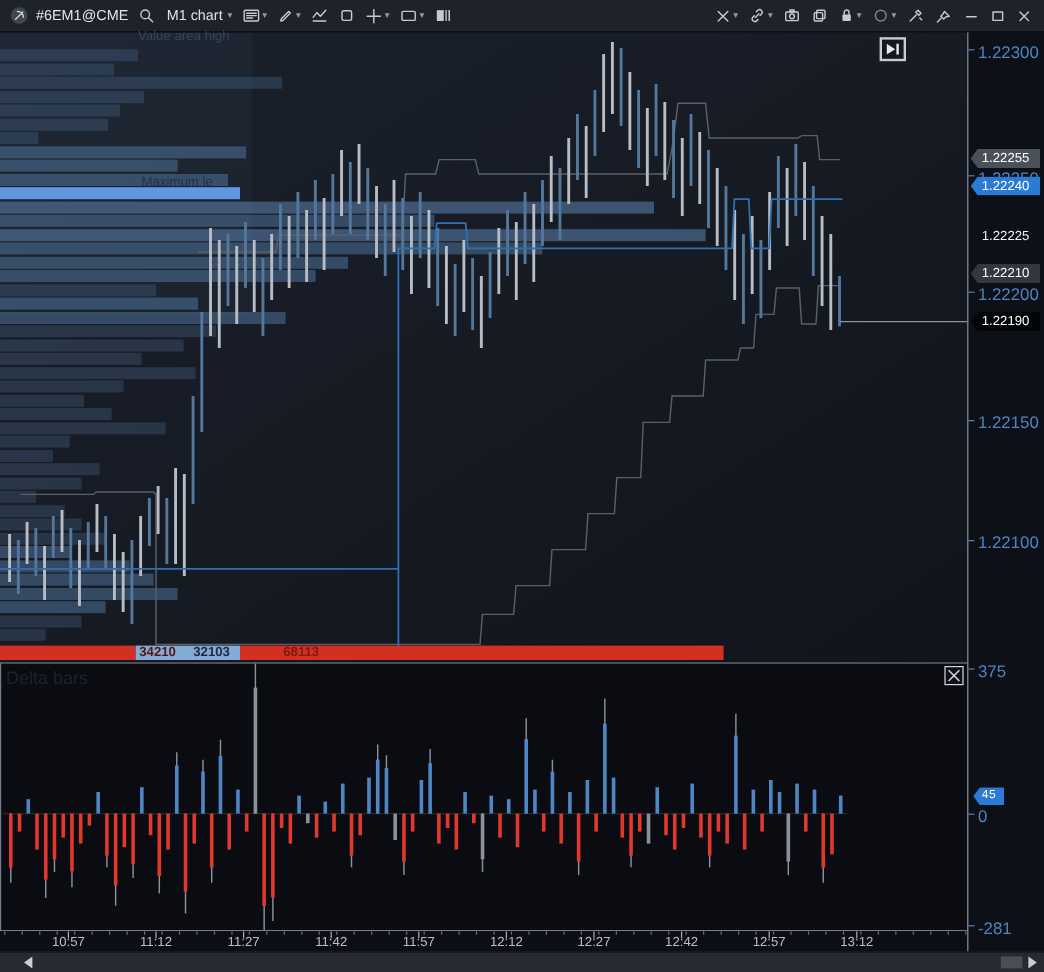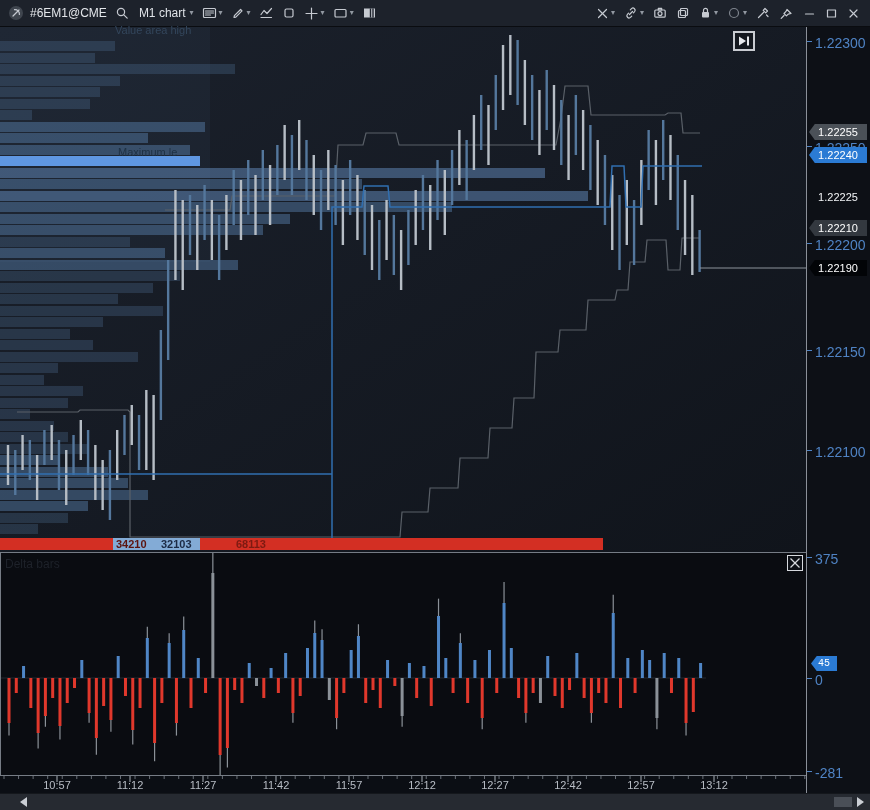--- a/index.html
+++ b/index.html
@@ -27,21 +27,21 @@
   #goto-rt{position:absolute;left:733px;top:4px;width:22px;height:20px;border:2px solid #c9ccd2;
            background:#14181f;display:flex;align-items:center;justify-content:center;}
   
   #footer-bar{position:absolute;left:0;top:511px;width:806px;height:12px;}
   .fb-seg{position:absolute;top:0;height:12px;}
   .fb-num{position:absolute;top:0;height:12px;font-size:11px;font-weight:bold;line-height:12px;}
   
   #panel-region{position:absolute;left:0;top:552px;width:807px;height:224px;background:#0a0c11;
                 border:1px solid #767c85;}
   #delta-svg{position:absolute;left:0;top:0;}
-  #panel-label{position:absolute;left:4px;top:4px;font-size:12px;color:#1e222a;}
+  #panel-label{position:absolute;left:4px;top:4px;font-size:15px;color:#1e222a;}
   #panel-close{position:absolute;right:3px;top:2px;width:16px;height:16px;border:1px solid #d6d9de;
                background:#0d1016;}
   #panel-close svg{display:block;margin:1px;}
   
   #time-axis{position:absolute;left:0;top:776px;width:806px;height:17px;background:#0b0e14;}
   .t-lbl{position:absolute;top:3px;width:44px;margin-left:-22px;text-align:center;
          font-size:11px;color:#b9bec6;}
   
   #axis-col{position:absolute;left:806px;top:27px;width:64px;height:766px;background:#0d1016;
             border-left:1px solid #8b9099;}

